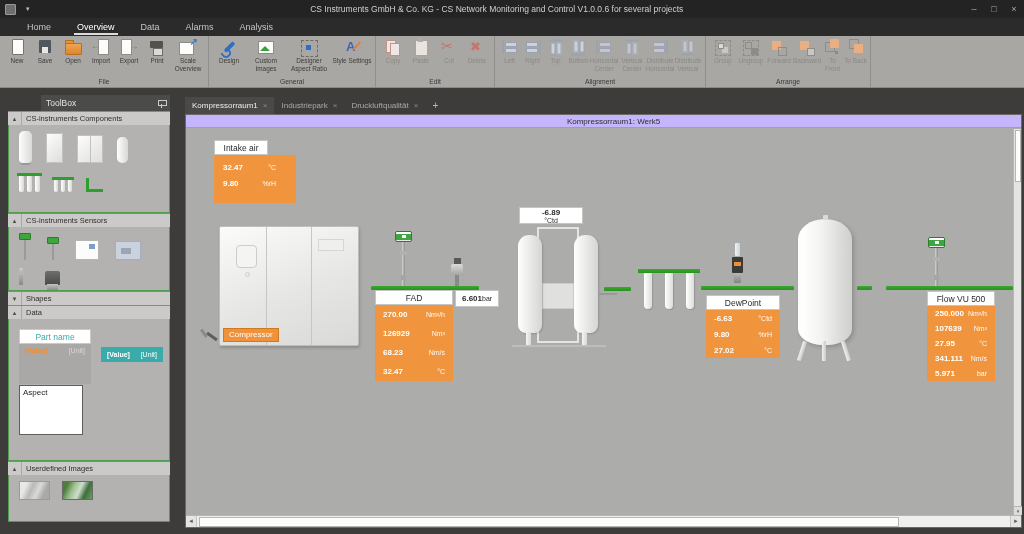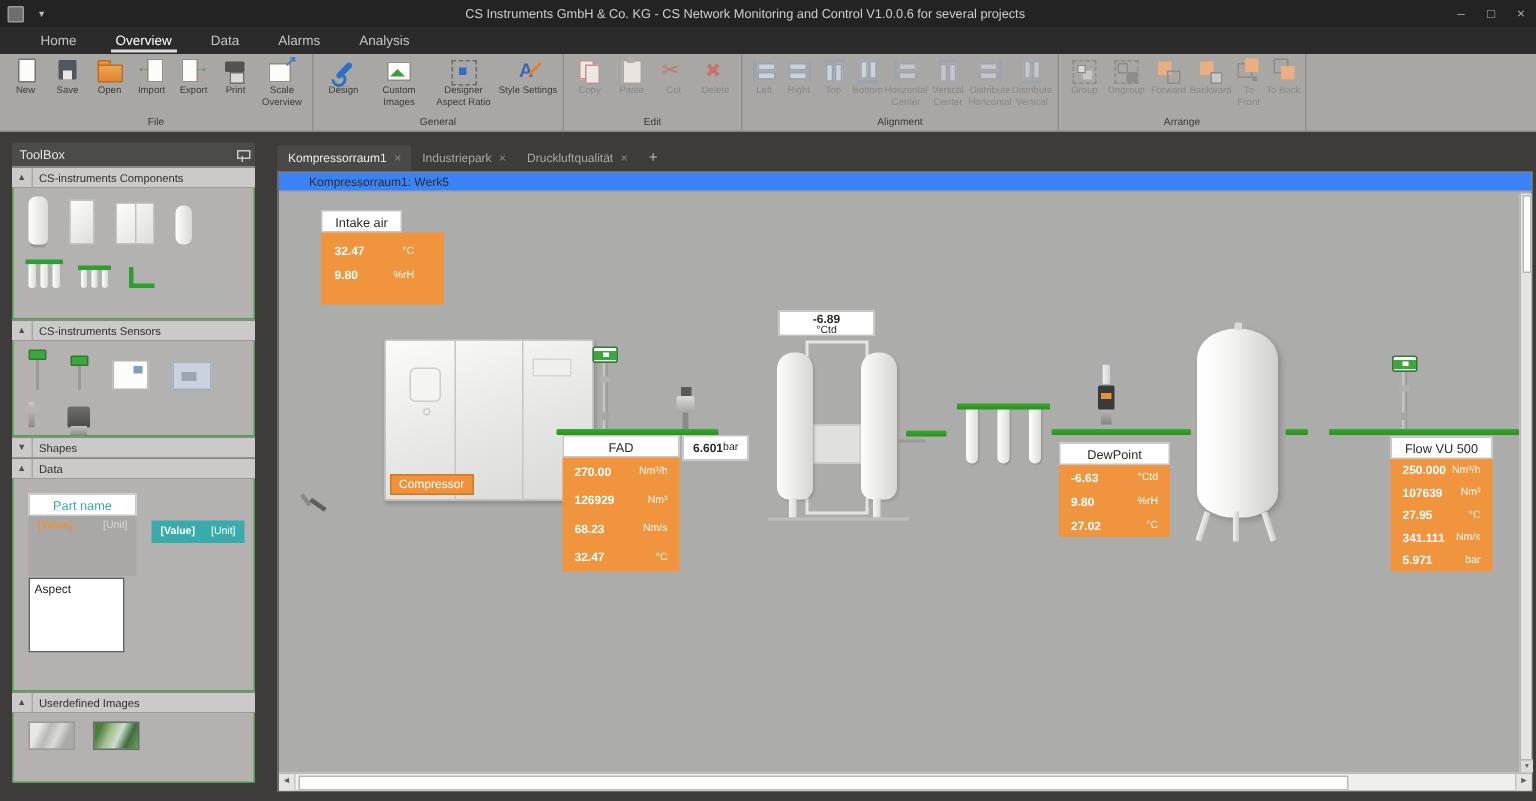--- a/index.html
+++ b/index.html
@@ -76,21 +76,21 @@
   .ic-fwd::after { content:""; position:absolute; left:9px; top:9px; width:7px; height:7px; border:1px solid #8E8C88; }
   .ic-bwd::before { content:""; position:absolute; left:3px; top:3px; width:9px; height:9px; background:#E9AE82; }
   .ic-bwd::after { content:""; position:absolute; left:10px; top:10px; width:6px; height:6px; border:1px solid #8E8C88; background:#C9C7C3; }
   .ic-tofront::before { content:""; position:absolute; left:2px; top:4px; width:8px; height:8px; border:1px solid #8E8C88; }
   .ic-tofront::after { content:""; position:absolute; left:7px; top:1px; width:9px; height:9px; background:#E9AE82; box-shadow:2px 9px 0 -3px #8E8C88; }
   .ic-toback::before { content:""; position:absolute; left:3px; top:1px; width:8px; height:8px; border:1px solid #8E8C88; }
   .ic-toback::after { content:""; position:absolute; left:8px; top:6px; width:9px; height:9px; background:#E9AE82; }
 
   
   .toolbox { position:absolute; left:8px; top:95px; width:162px; height:430px; background:#3D3C3A; display:flex; flex-direction:column; }
-  .tb-header { height:16px; background:#4B4B49; color:#E4E4E2; font-size:8.5px; display:flex; align-items:center; padding:0 5px; }
+  .tb-header { height:16px; background:#4B4B49; color:#E4E4E2; font-size:8.5px; display:flex; align-items:center; padding:0 5px;margin-left:33px; }
   .tb-header .t { flex:1; }
   .pin { width:7px; height:9px; position:relative; }
   .pin::before { content:""; position:absolute; left:0; top:1px; width:7px; height:4px; border:1px solid #C9C9C7; }
   .pin::after { content:""; position:absolute; left:3px; top:5px; width:1px; height:4px; background:#C9C9C7; }
   .sec-h { height:14px; background:#CBCAC8; display:flex; align-items:center; font-size:7.5px; color:#2E2E2C; border-top:1px solid #8A8886; }
   .sec-h .arr { width:14px; height:100%; display:flex; align-items:center; justify-content:center; font-size:6px; color:#4E4E4C; border-right:1px solid #A9A8A6; }
   .sec-h .sl { padding-left:4px; }
   .sec-c { background:#B3B2B0; border:1px solid #4E9E4E; border-top:none; position:relative; }
   .c-components { height:88px; } .c-sensors { height:64px; } .c-data { height:142px; } .c-images { height:47px; }
 
@@ -131,21 +131,21 @@
 
   
   .workarea { position:absolute; left:178px; top:95px; right:0; bottom:0; }
   .doctabs { height:19px; display:flex; align-items:flex-end; padding-left:7px; }
   .dtab { height:17px; display:flex; align-items:center; font-size:8px; color:#A9A9A7; padding:0 7px; gap:5px; }
   .dtab.active { background:#4A4948; color:#ECECEA;justify-content:flex-end; }
   .dtab .x { color:#8A8A88; font-size:8px; }
   .dtab-plus { color:#B9B9B7; font-size:10px; padding:0 7px; height:17px; display:flex; align-items:center; }
 
   .canvas-frame { position:absolute; left:7px; top:19px; width:837px; height:414px; border:1px solid #696967; background:#ACACAA; }
-  .canvas-title { height:13px; background:#3b82f6; border-bottom:1px solid #A2A1A0; font-size:8px; color:#2E2E2C; line-height:13px;padding-left:20px; }
+  .canvas-title { height:13px; background:#c4b5fd; border-bottom:1px solid #A2A1A0; text-align:center; font-size:8px; color:#2E2E2C; line-height:13px;padding-left:20px; }
   .canvas-body { position:absolute; top:14px; left:0; right:8px; bottom:12px; background:#ACACAA; overflow:hidden; }
 
   
   .vsb { position:absolute; top:14px; right:0; bottom:12px; width:8px; background:#E4E4E2; border-left:1px solid #B5B5B3; }
   .vsb .thumb { position:absolute; top:1px; left:1px; width:6px; height:52px; background:#FDFDFC; border:1px solid #B5B5B3; }
   .vsb .btn { position:absolute; left:0; bottom:0; width:8px; height:9px; background:#DCDCDA; border-top:1px solid #B5B5B3; font-size:5px; text-align:center; line-height:9px; color:#5E5E5C; }
   .hsb { position:absolute; left:0; right:0; bottom:0; height:12px; background:#EFEFED; border-top:1px solid #B5B5B3; }
   .hsb .btn { position:absolute; top:0; width:11px; height:11px; background:#E4E4E2; font-size:6px; text-align:center; line-height:11px; color:#5E5E5C; }
   .hsb .bl { left:0; border-right:1px solid #C5C5C3; } .hsb .br { right:0; border-left:1px solid #C5C5C3; }
   .hsb .thumb { position:absolute; left:13px; top:1px; width:700px; height:10px; background:#FDFDFC; border:1px solid #B5B5B3; }
@@ -497,21 +497,21 @@
                 <span class="v">32.47</span>
                 <span class="u">°C</span>
               </div>
             <div class="prow">
                 <span class="v">9.80</span>
                 <span class="u">%rH</span>
               </div>
           </div>
         </div>
 
-        <div class="compressor" style="left:33px; top:97px; width:140px; height:108px;margin-left:37px;">
+        <div class="compressor" style="left:33px; top:97px; width:140px; height:120px;">
           <div class="d1"></div>
             <div class="d2"></div>
           <div class="disp"></div>
           <div class="knob"></div>
           <div class="vent"></div>
           <div class="comp-label" style="left:3px; bottom:3px;">Compressor</div>
         </div>
         <div class="hose" style="left:20px; top:206px;"></div>
 
         <div class="pipe" style="left:185px; top:157px; width:108px;"></div>

